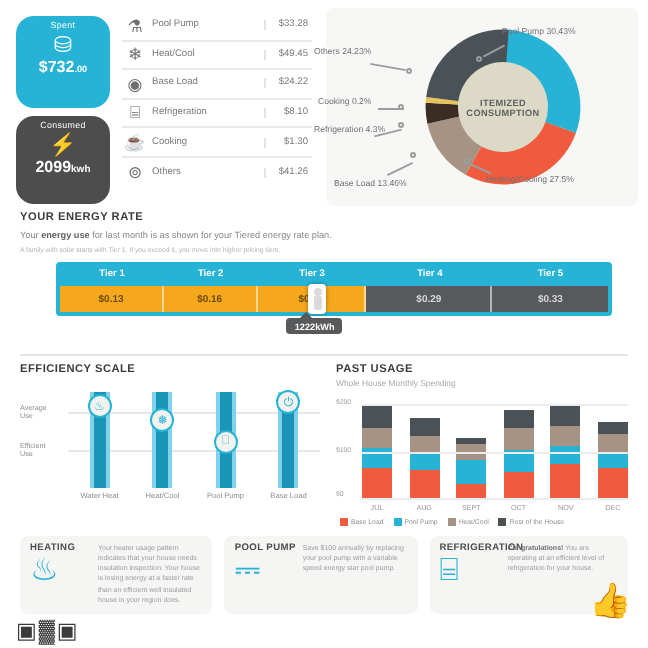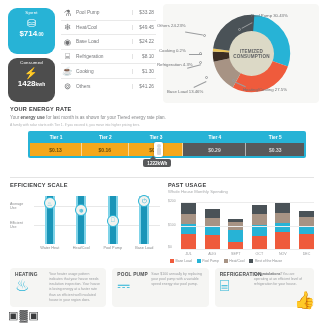--- a/index.html
+++ b/index.html
@@ -170,26 +170,26 @@
 <body>
 
 <div class="page">
 
   <div class="top">
 
     <div class="kpi-col">
       <div class="kpi spent">
         <div class="kpi-label">Spent</div>
         <div class="kpi-ico">⛁</div>
-        <div class="kpi-val"><span>$714</span><span class="cents">.00</span></div>
+        <div class="kpi-val"><span>$732</span><span class="cents">.00</span></div>
       </div>
       <div class="kpi consumed">
         <div class="kpi-label">Consumed</div>
         <div class="kpi-ico">⚡</div>
-        <div class="kpi-val"><span>1428</span><span class="unit">kwh</span></div>
+        <div class="kpi-val"><span>2099</span><span class="unit">kwh</span></div>
       </div>
     </div>
 
     <div class="breakdown">
       <div class="bd-row">
         <div class="bd-ico">⚗</div>
         <div class="bd-name">Pool Pump</div>
         <div class="bd-amt">$33.28</div>
       </div>
       <div class="bd-row">

